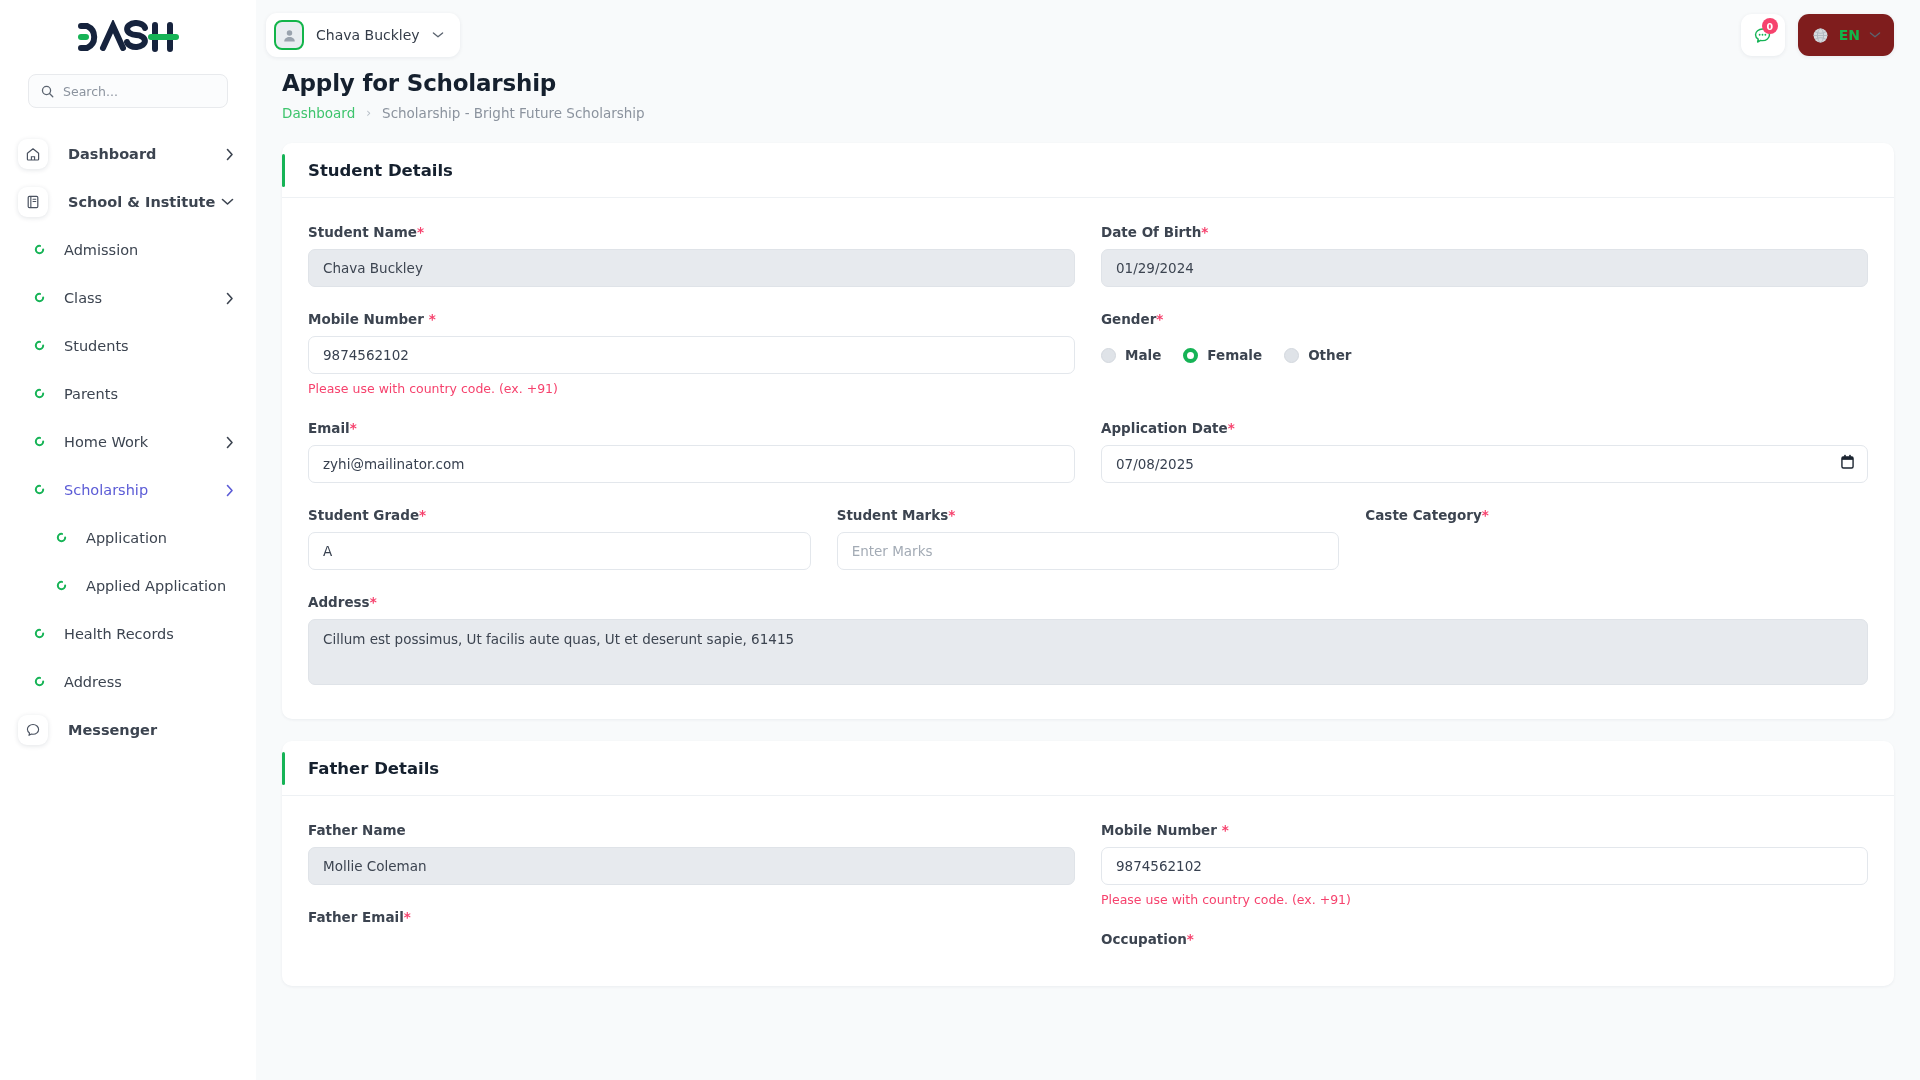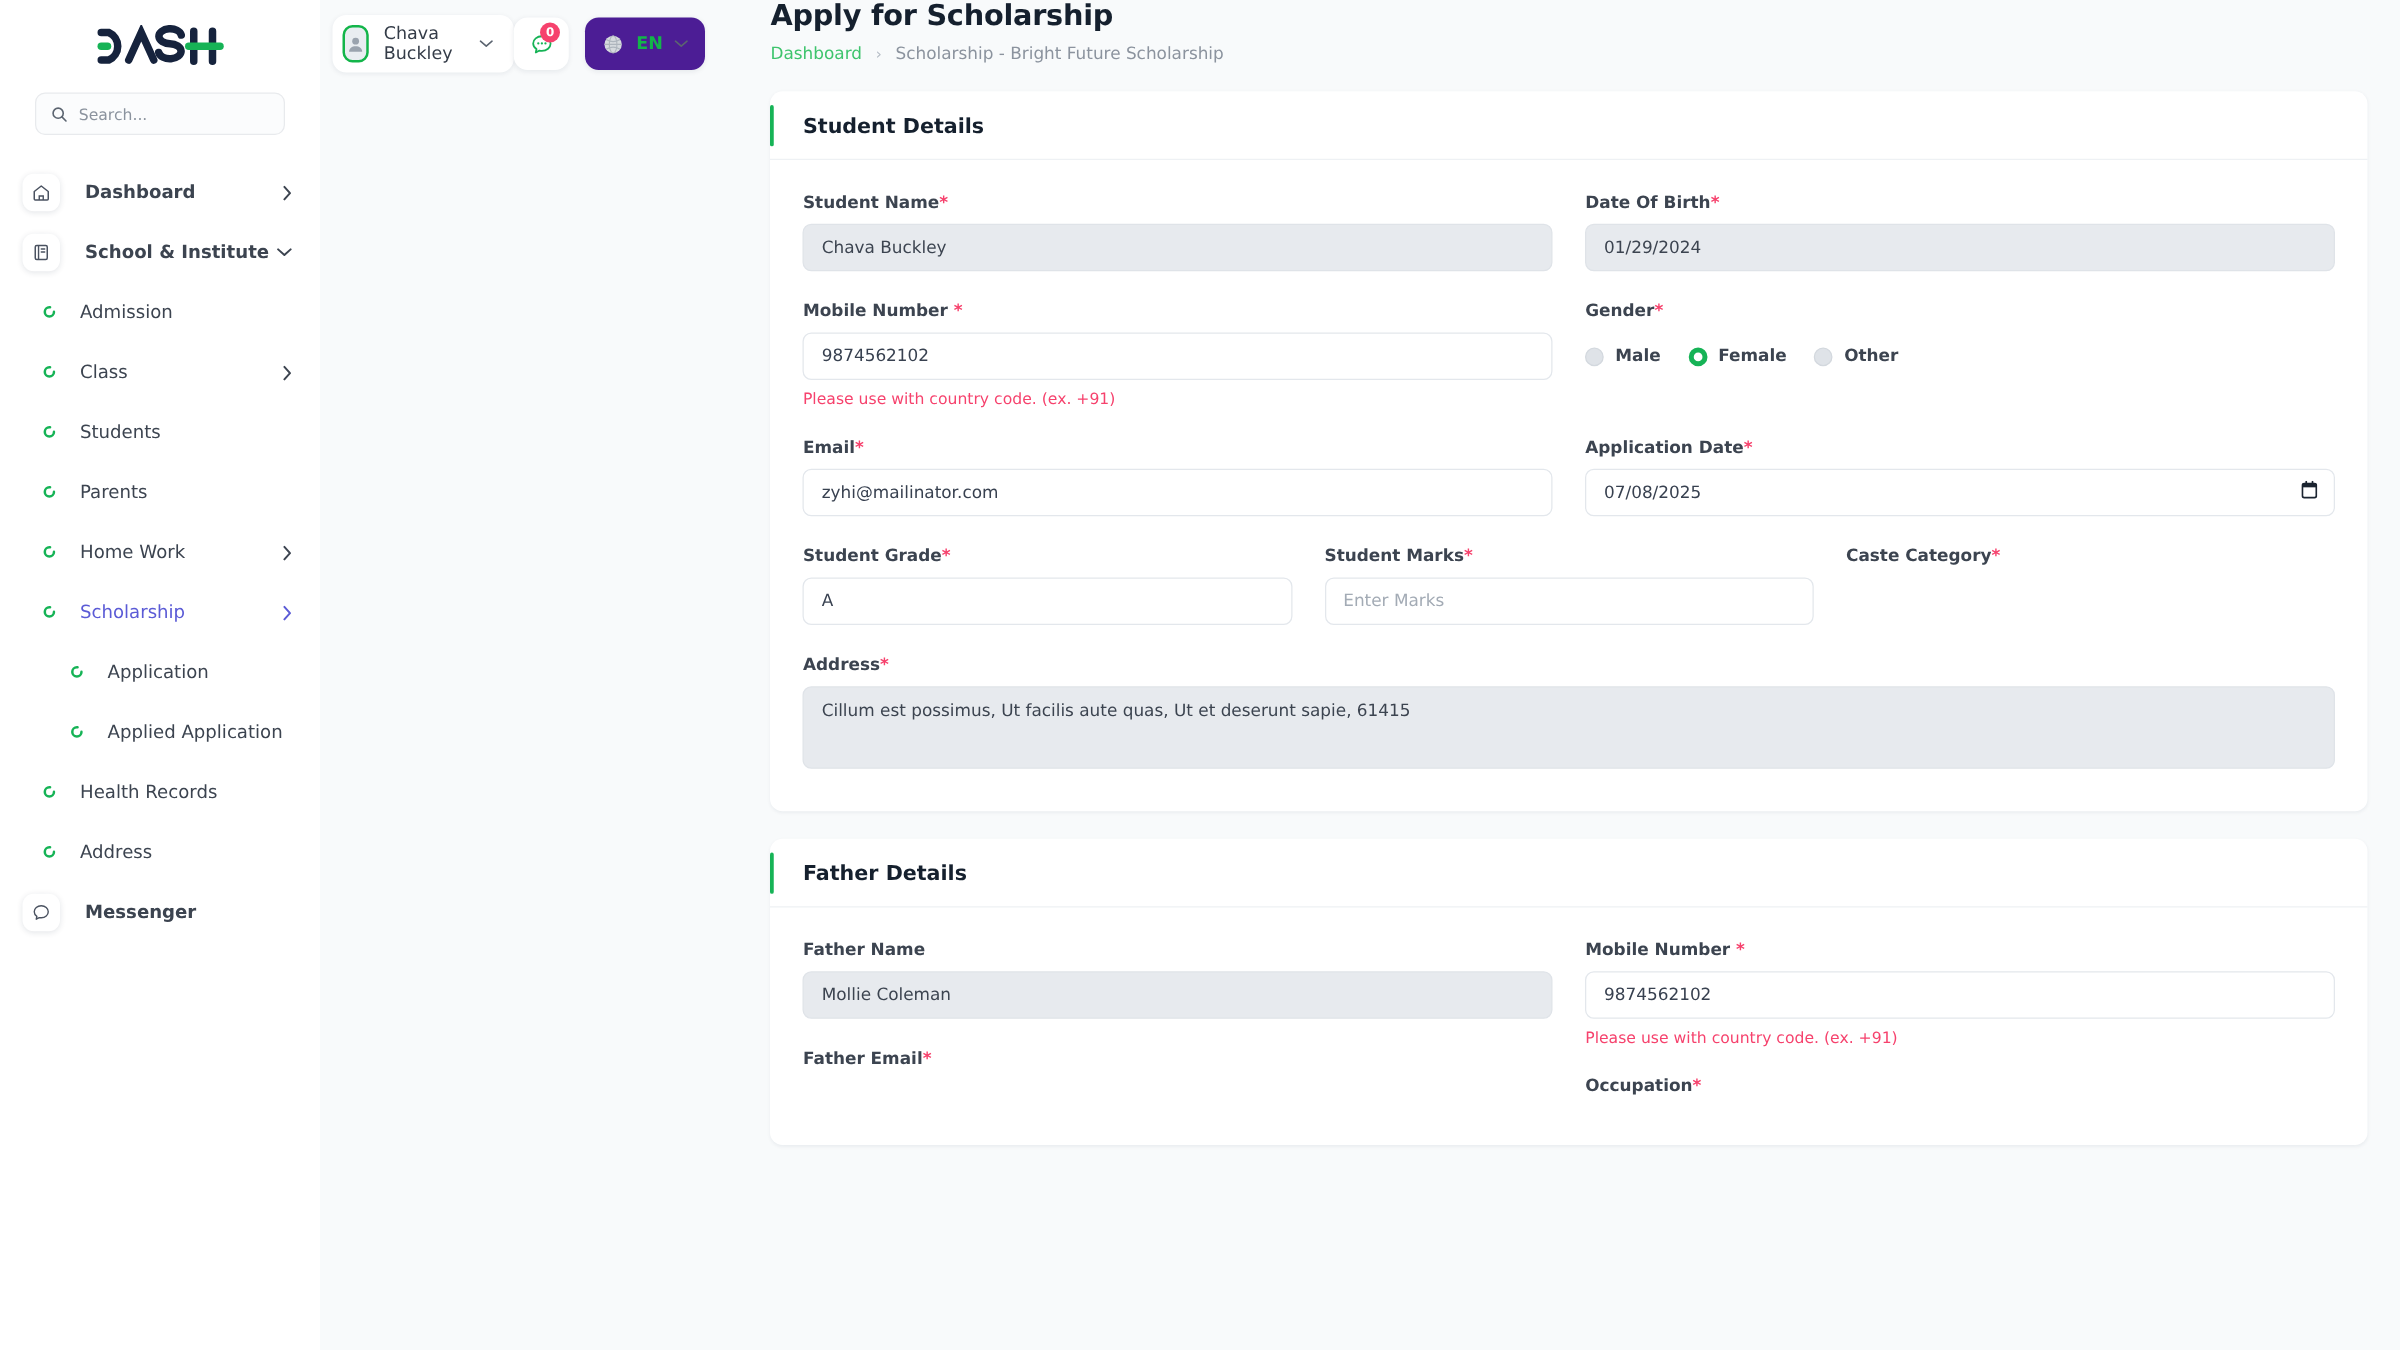--- a/index.html
+++ b/index.html
@@ -63,21 +63,21 @@
   .sub-label {
     margin-left: 18px; font-size: 14.5px; color: #3c4450; font-weight: 400;
     white-space: nowrap;
   }
   .sub-item.active .sub-label { color: #5b5bd6; font-weight: 500; }
   .sub-item.active .chev { color: #5b5bd6; }
 
   
   .main {
     flex: 1 1 auto; height: 1080px; background: #f8fafb;
-    display: flex; flex-direction: row; overflow: hidden;
+    display: flex; flex-direction: column; overflow: hidden;
   }
   .topbar {
     height: 70px; flex: 0 0 70px; display: flex; align-items: center;
     padding: 0 26px 0 10px; background: #f8fafb;
   }
   .user-chip {
     display: flex; align-items: center; gap: 12px;
     background: #ffffff; border-radius: 11px; padding: 7px 16px 7px 8px;
     box-shadow: 0 1px 4px rgba(20,30,60,0.07); cursor: pointer;
   }
@@ -94,21 +94,21 @@
     box-shadow: 0 1px 4px rgba(20,30,60,0.07); position: relative; cursor: pointer;
   }
   .badge {
     position: absolute; top: 4px; right: 7px;
     min-width: 16px; height: 16px; padding: 0 4px;
     background: #f6426d; color: #fff; border-radius: 9px;
     font-size: 9.5px; font-weight: 700;
     display: flex; align-items: center; justify-content: center;
   }
   .lang-btn {
-    height: 42px; background: #4c1d95; border-radius: 11px;
+    height: 42px; background: #7f1d1d; border-radius: 11px;
     display: flex; align-items: center; gap: 9px; padding: 0 13px;
     box-shadow: 0 1px 4px rgba(20,30,60,0.07); cursor: pointer;
   }
   .lang-txt { font-size: 14px; color: #13b54a; font-weight: 600; }
 
   .content {
     flex: 1 1 auto; padding: 0 26px 0 26px; overflow: hidden;
   }
   .page-title {
     font-size: 23px; font-weight: 700; color: #15202e; letter-spacing: -0.2px;

